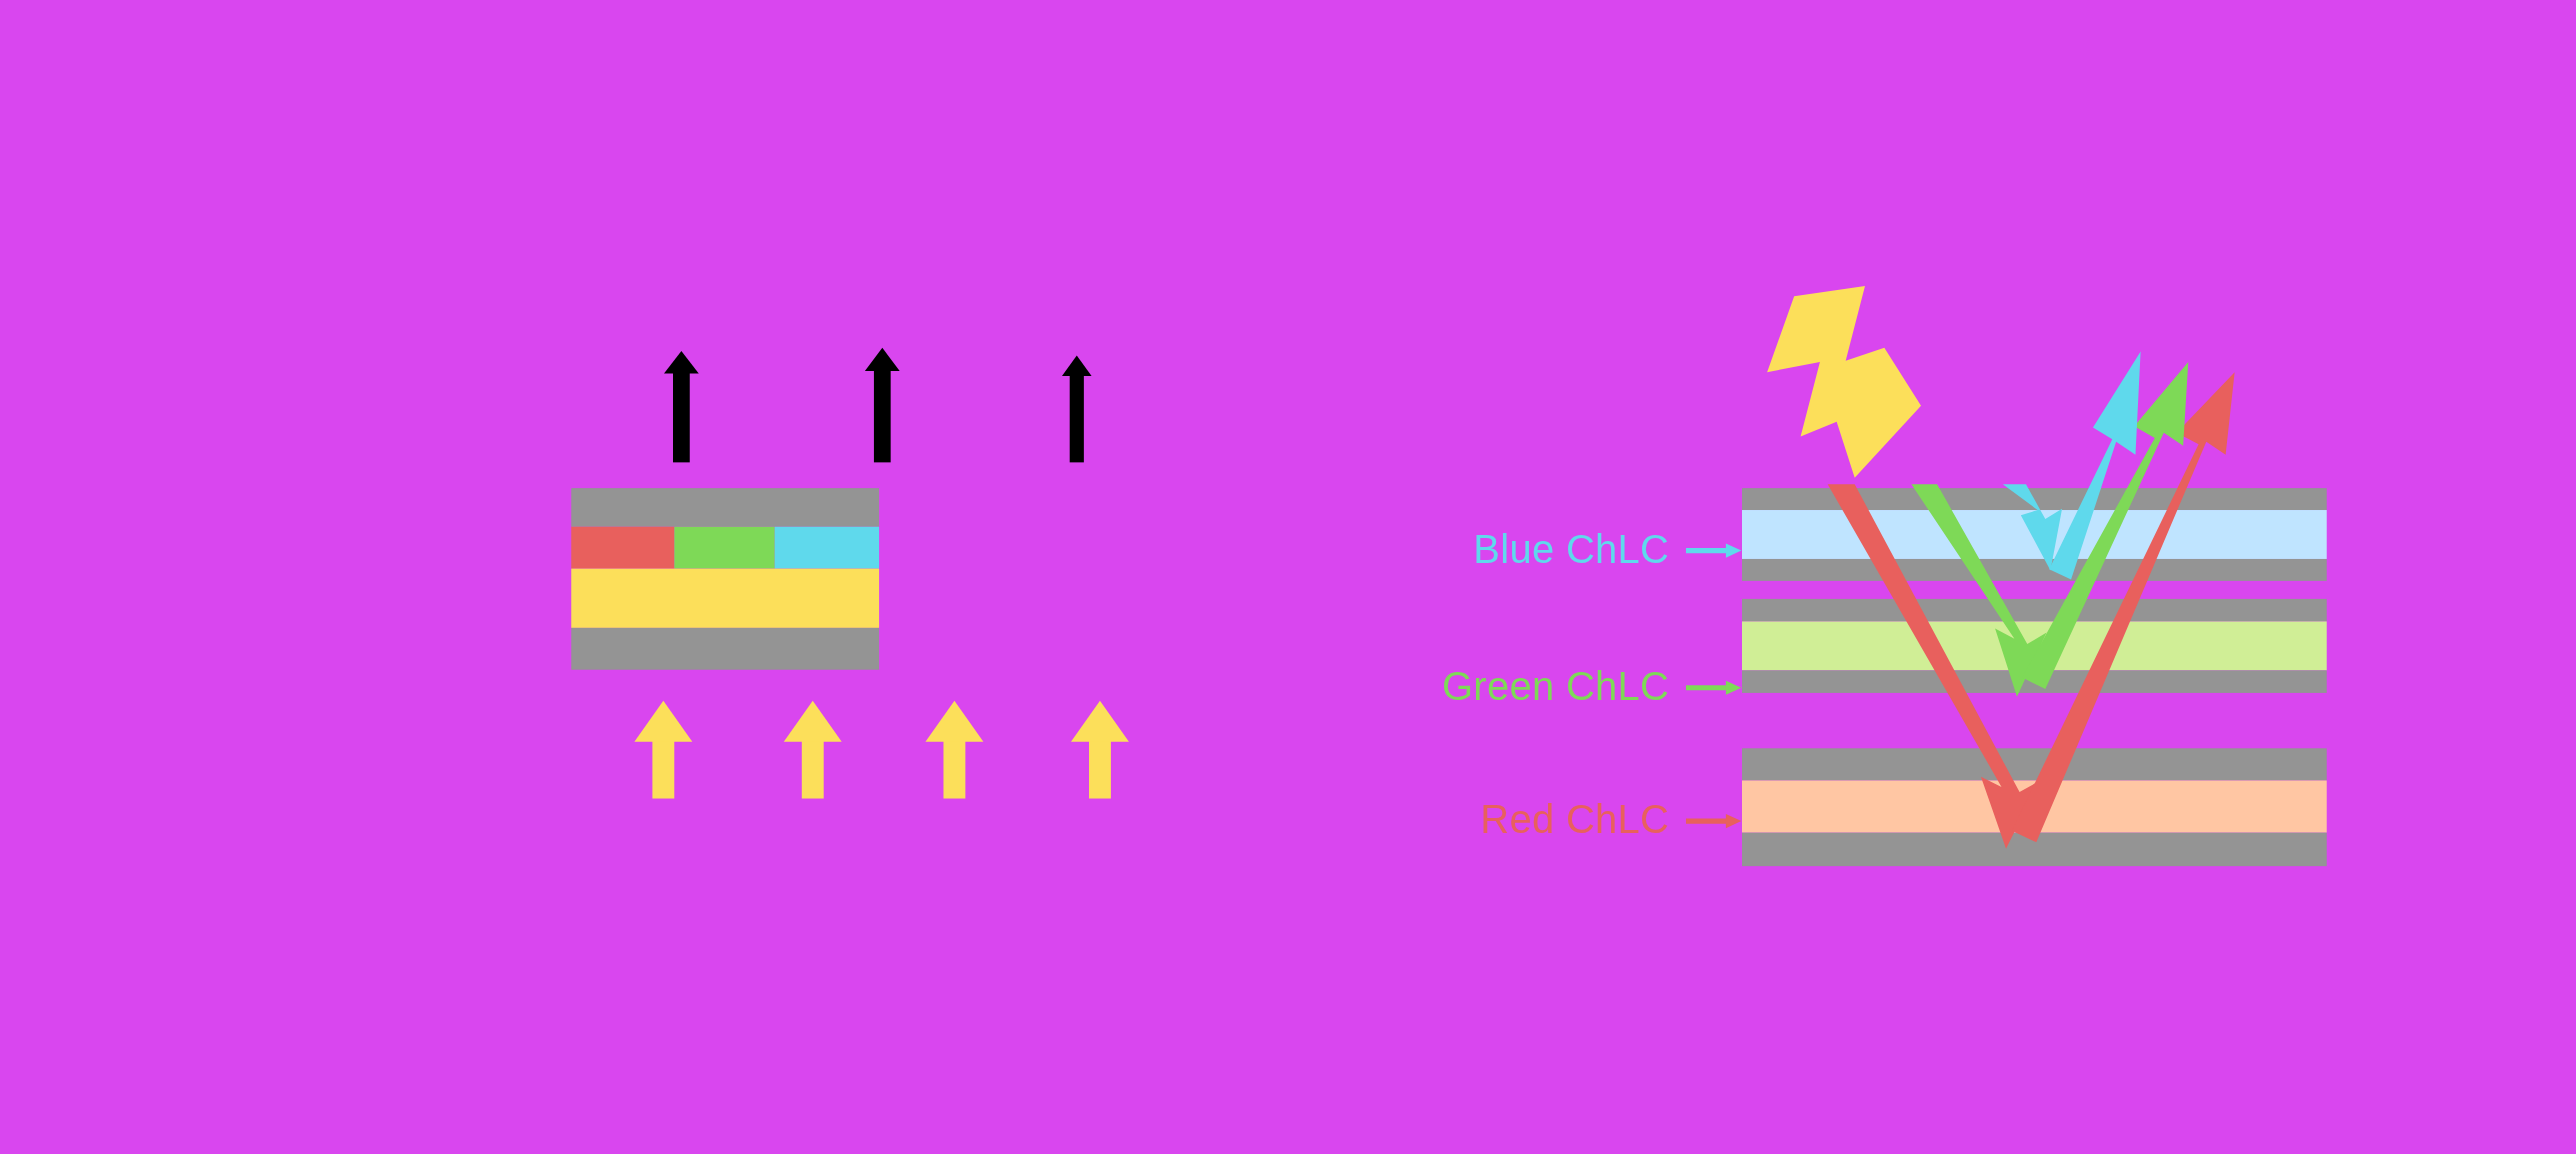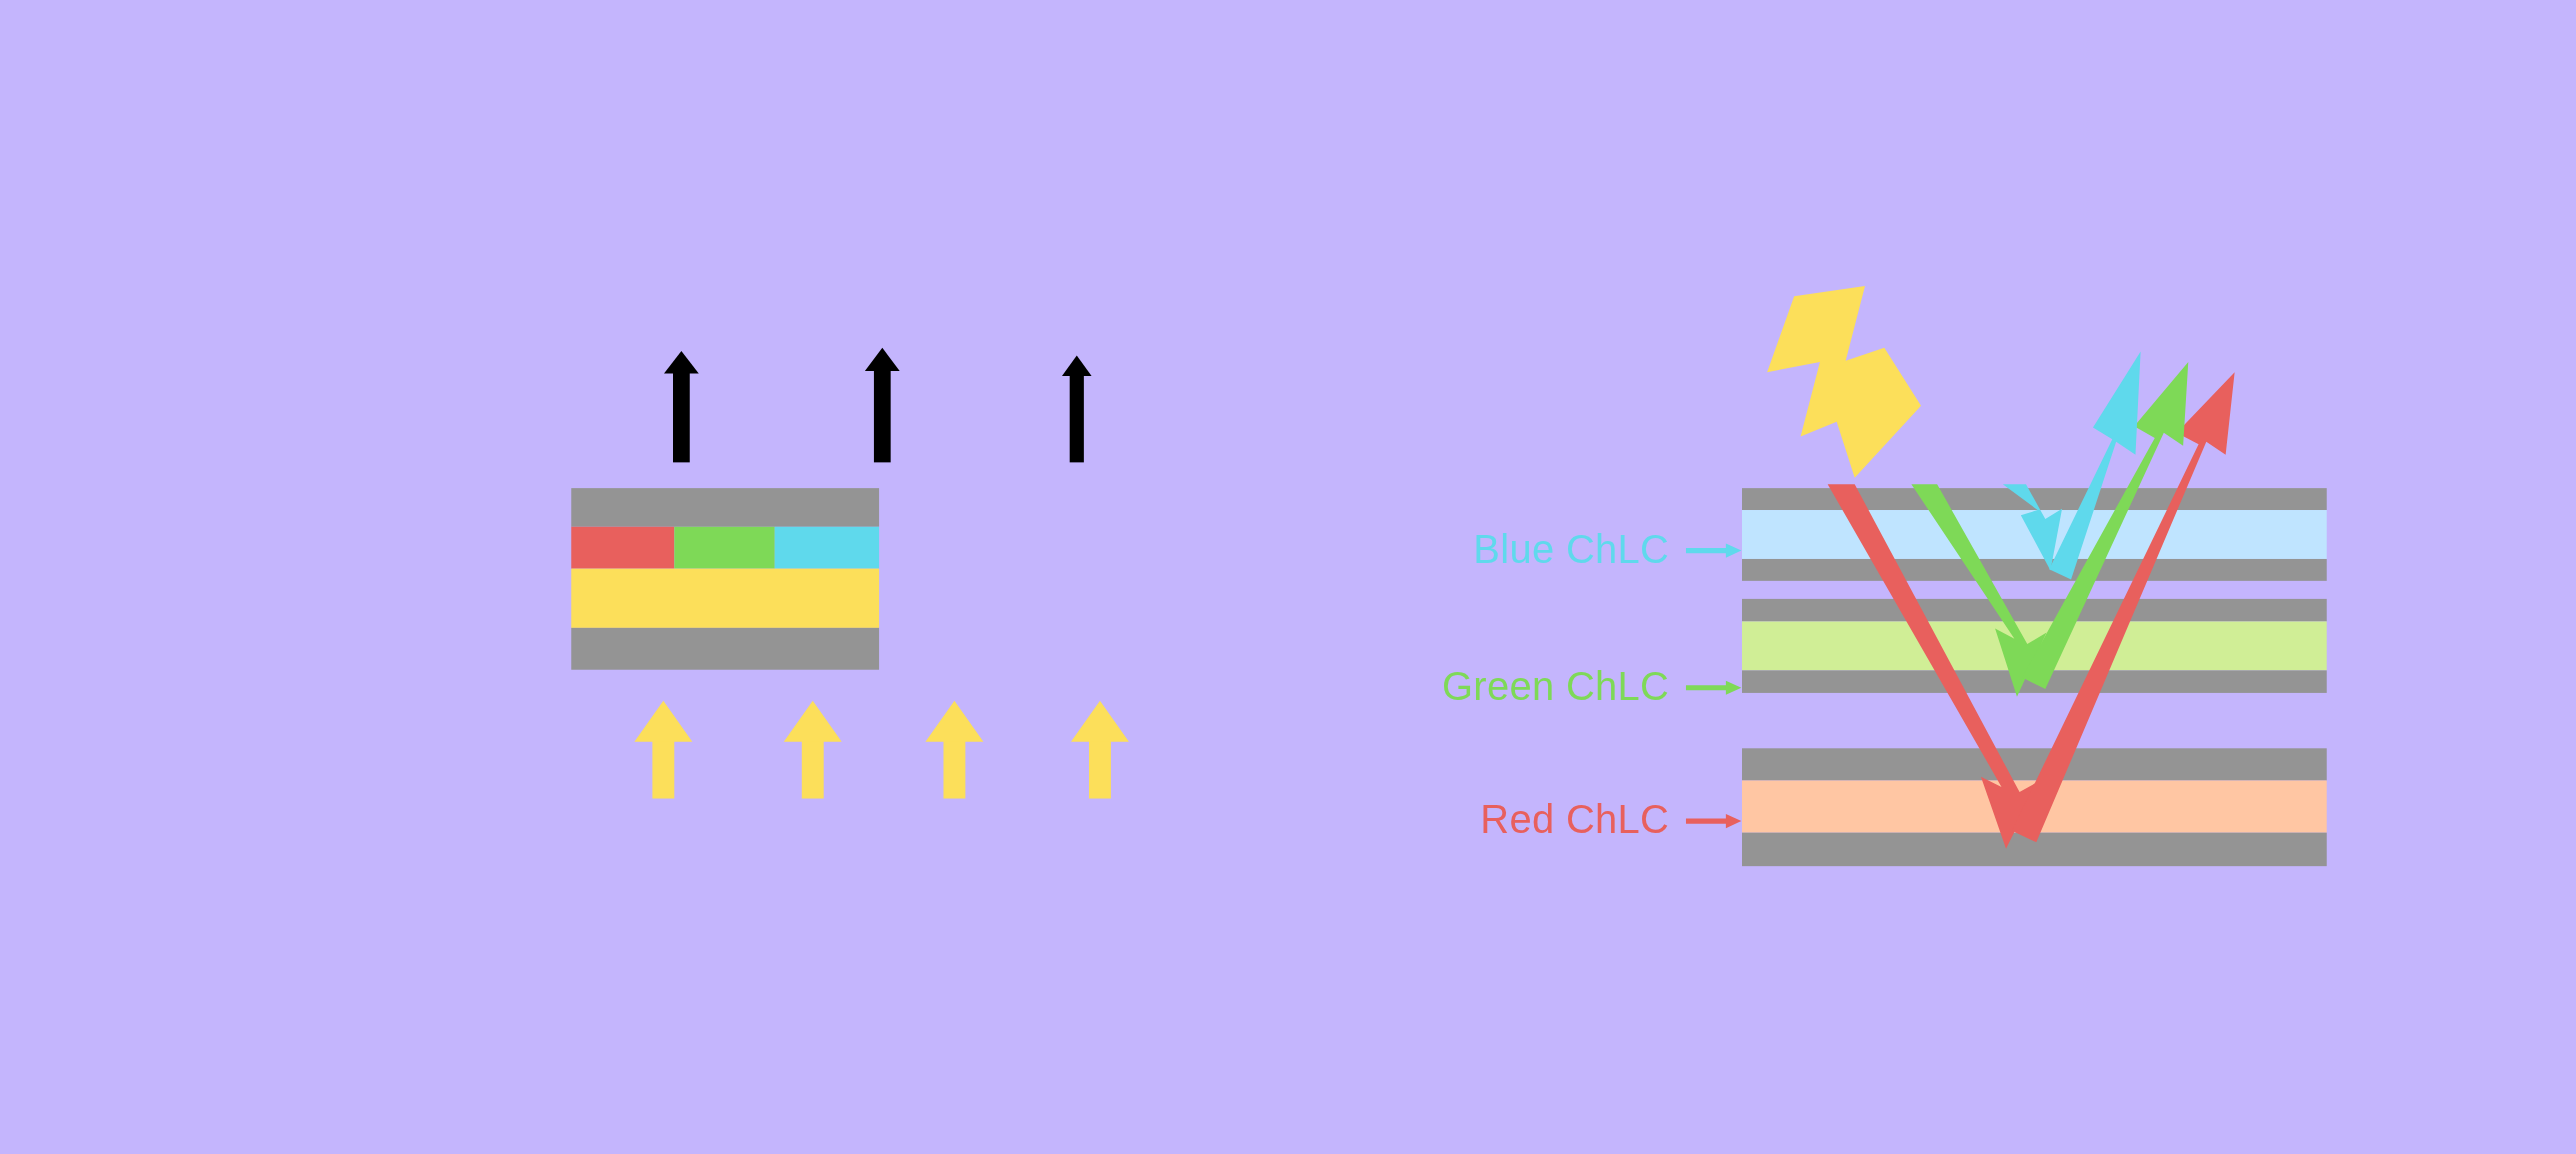--- a/index.html
+++ b/index.html
@@ -1,19 +1,19 @@
 <!DOCTYPE html>
 <html style="font-size:10.3px"><head>
 <meta charset="utf-8">
 <title>ChLC Stack Diagram</title>
 <style>
   html,body{margin:0;padding:0;background:#ffffff;}
   body{width:2576px;height:1154px;overflow:hidden;
        font-family:"Liberation Sans","DejaVu Sans",sans-serif;}
-  #canvas{position:relative;width:2576px;height:1154px;background:#c4b5fd;}
+  #canvas{position:relative;width:2576px;height:1154px;background:#d946ef;}
   #canvas svg{position:absolute;top:0;left:0;width:2576px;height:1154px;}
   .lbl{font-family:"Liberation Sans","DejaVu Sans",sans-serif;
        font-size:62px;font-weight:400;letter-spacing:0.5px;}
 </style>
 </head>
 <body>
 
 <div id="canvas">
 
   <svg viewBox="0 0 4000 1792" xmlns="http://www.w3.org/2000/svg">

